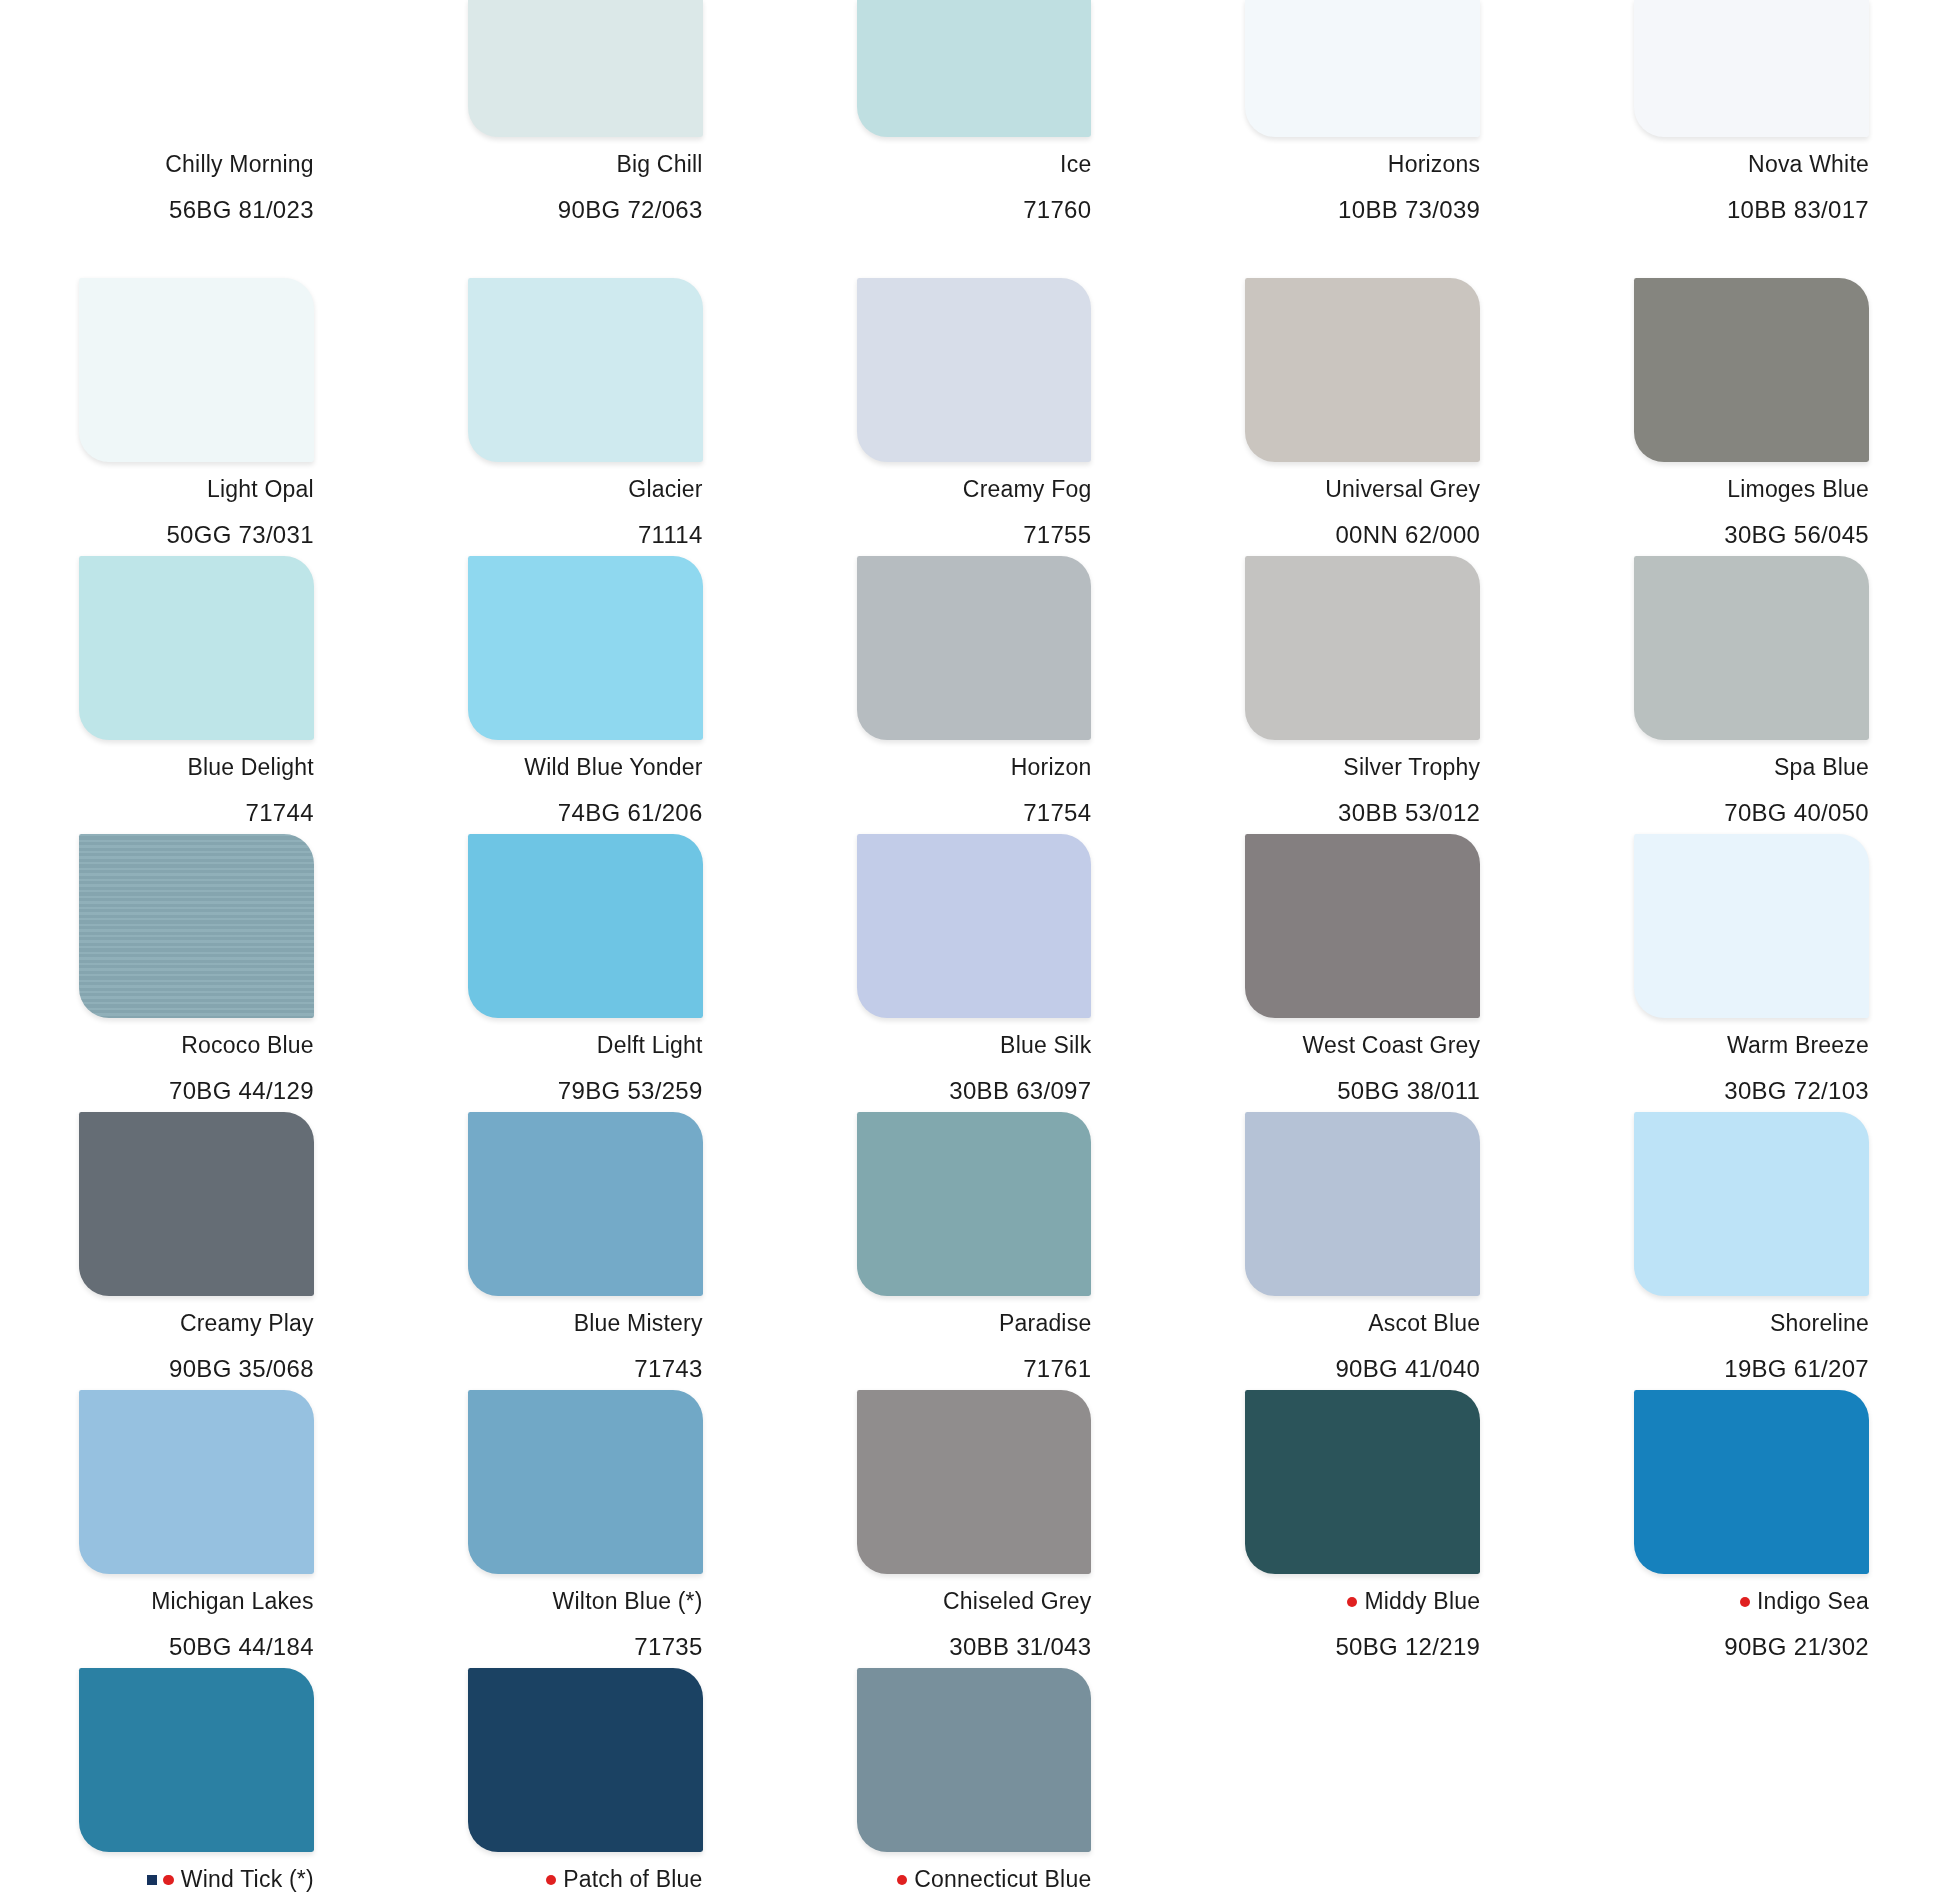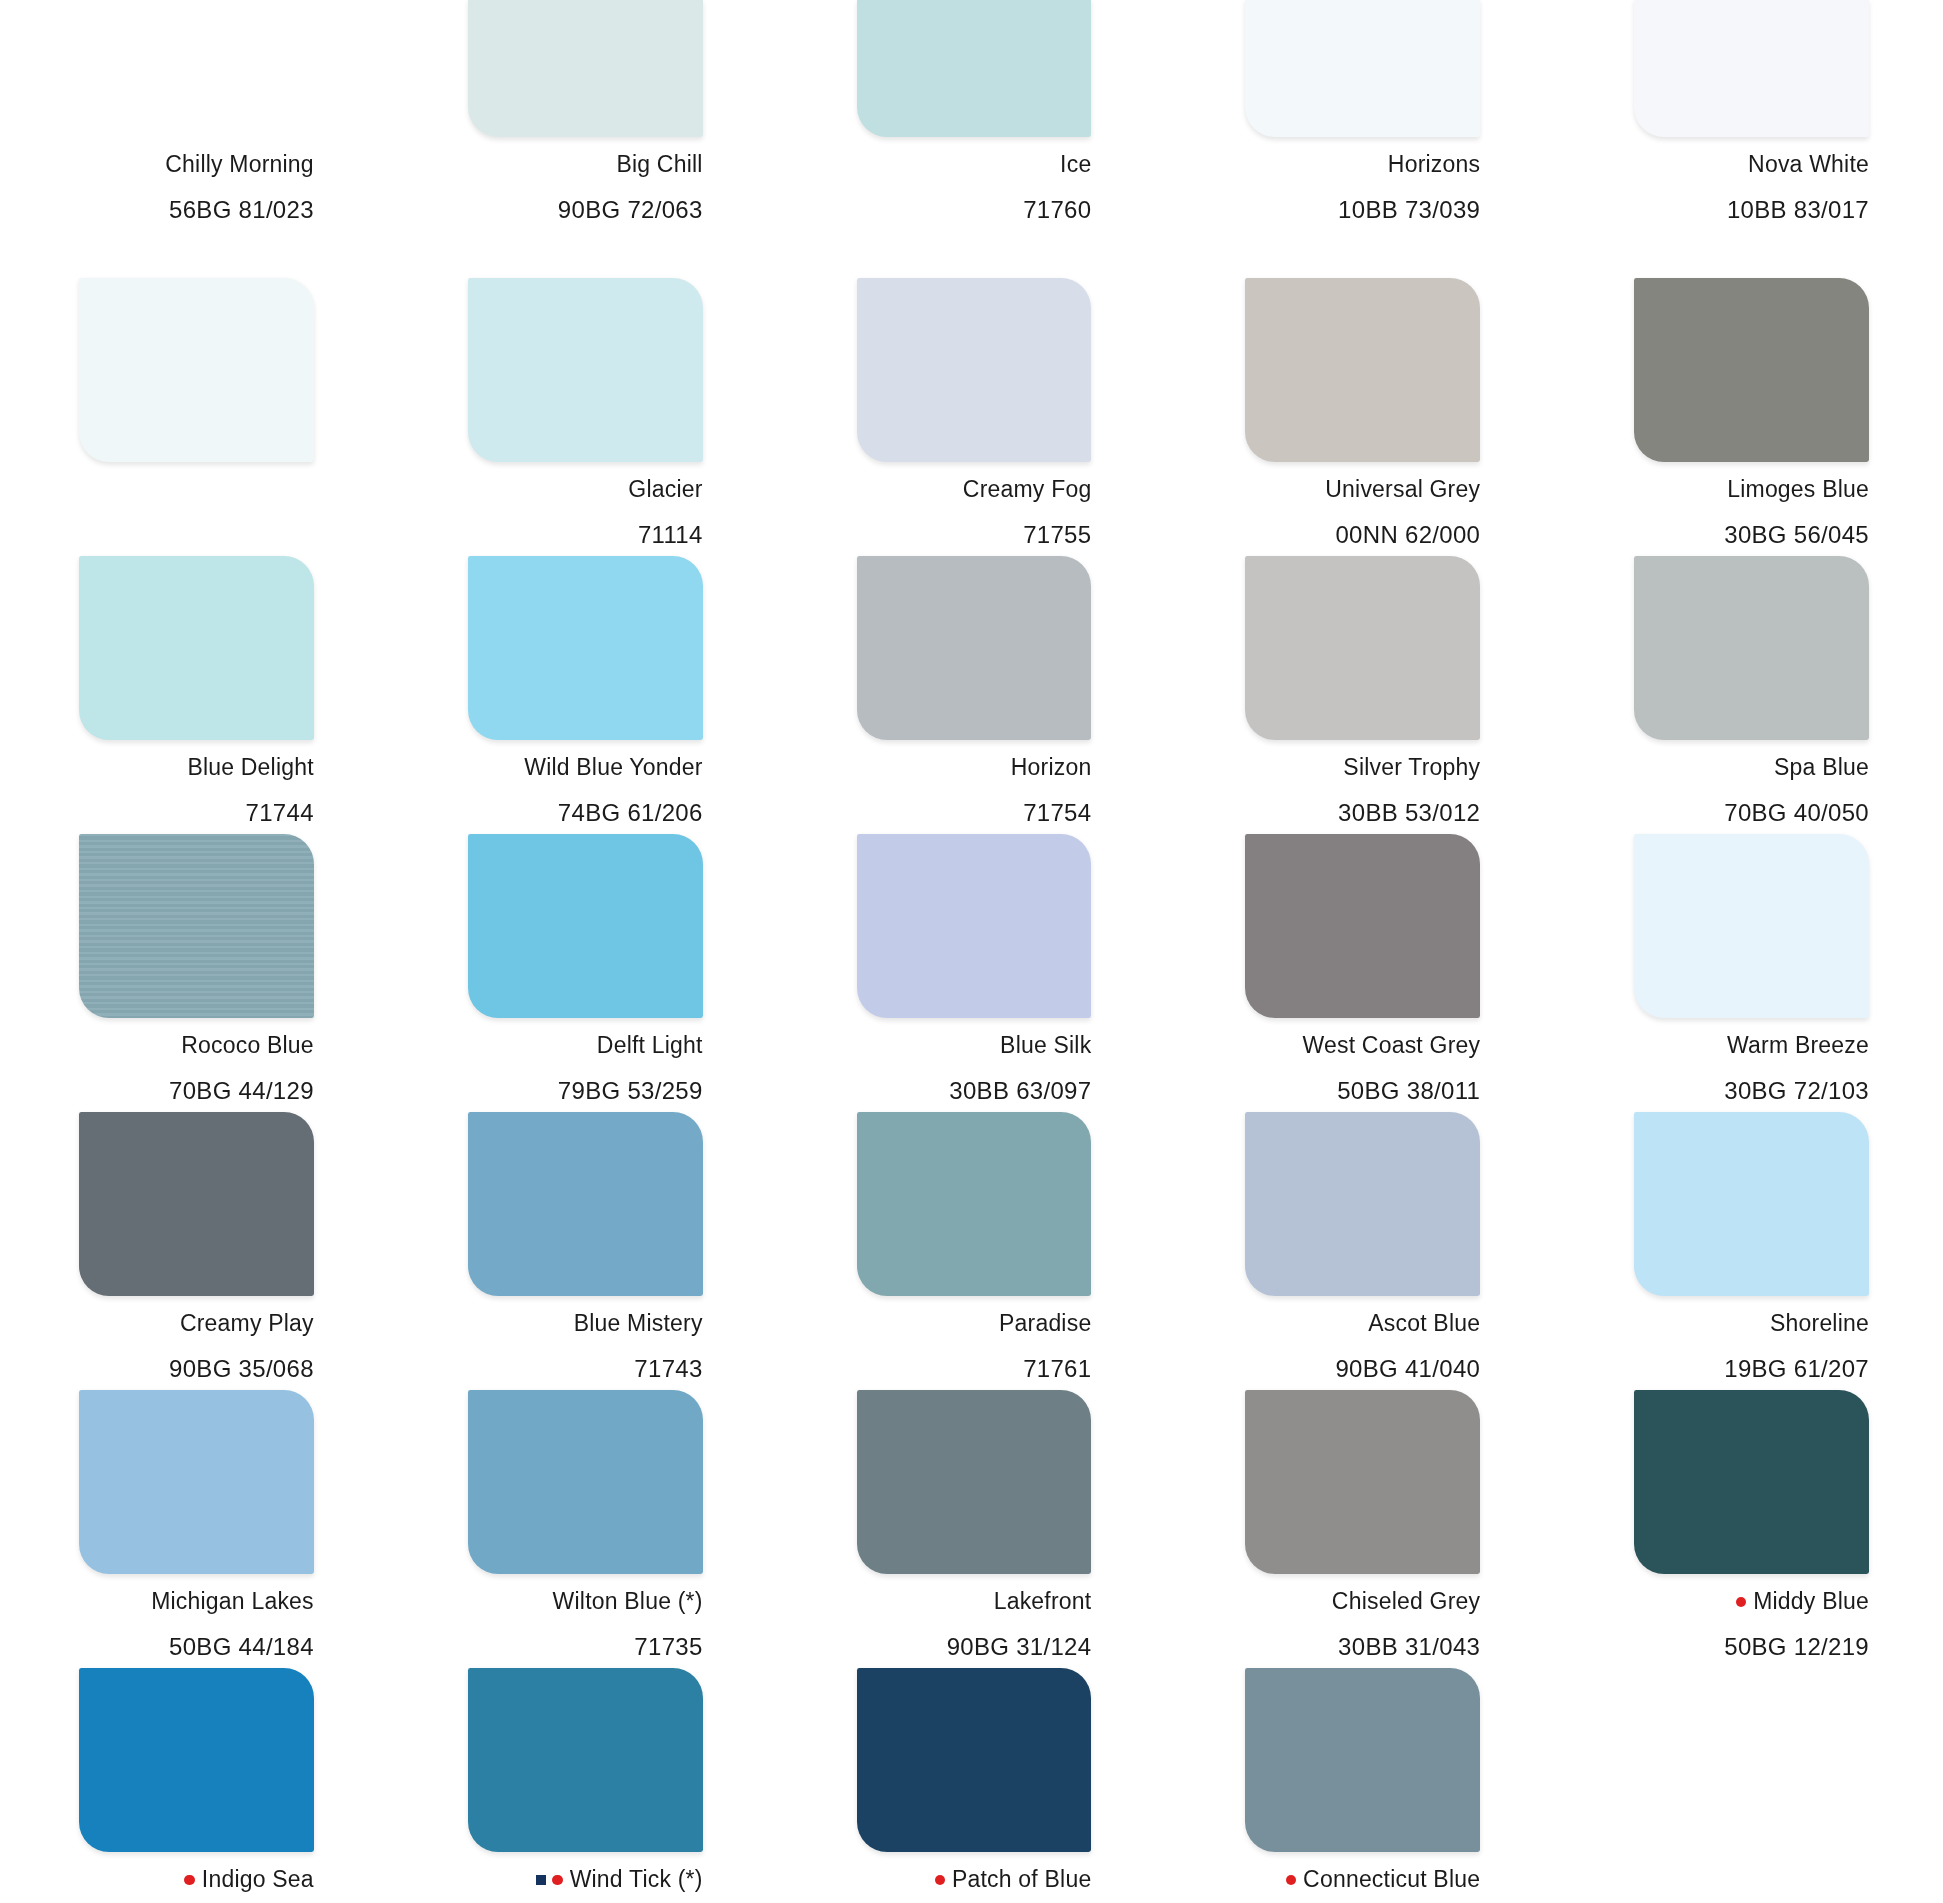--- a/index.html
+++ b/index.html
@@ -191,20 +191,26 @@
           <div class="name-line">
             <span>Nova White</span>
           </div>
           <div class="code-line">10BB 83/017</div>
         </div>
       </div>
       <div class="swatch-cell">
         <div class="chip-wrap">
           <div class="chip" title="Light Opal" style="background: rgb(239, 247, 248);"></div>
         </div>
+        <div class="label-block">
+          <div class="name-line">
+            <span>Light Opal</span>
+          </div>
+          <div class="code-line">50GG 73/031</div>
+        </div>
       </div>
       <div class="swatch-cell">
         <div class="chip-wrap">
           <div class="chip" title="Glacier" style="background: rgb(207, 234, 239);"></div>
         </div>
         <div class="label-block">
           <div class="name-line">
             <span>Glacier</span>
           </div>
           <div class="code-line">71114</div>
@@ -421,31 +427,20 @@
       </div>
       <div class="swatch-cell">
         <div class="chip-wrap">
           <div class="chip" title="Wilton Blue (*)" style="background: rgb(113, 168, 198);"></div>
         </div>
         <div class="label-block">
           <div class="name-line">
             <span>Wilton Blue (*)</span>
           </div>
           <div class="code-line">71735</div>
-        </div>
-      </div>
-      <div class="swatch-cell">
-        <div class="chip-wrap">
-          <div class="chip" title="Lakefront" style="background: rgb(110, 128, 134);"></div>
-        </div>
-        <div class="label-block">
-          <div class="name-line">
-            <span>Lakefront</span>
-          </div>
-          <div class="code-line">90BG 31/124</div>
         </div>
       </div>
       <div class="swatch-cell">
         <div class="chip-wrap">
           <div class="chip" title="Chiseled Grey" style="background: rgb(144, 141, 141);"></div>
         </div>
         <div class="label-block">
           <div class="name-line">
             <span>Chiseled Grey</span>
           </div>

